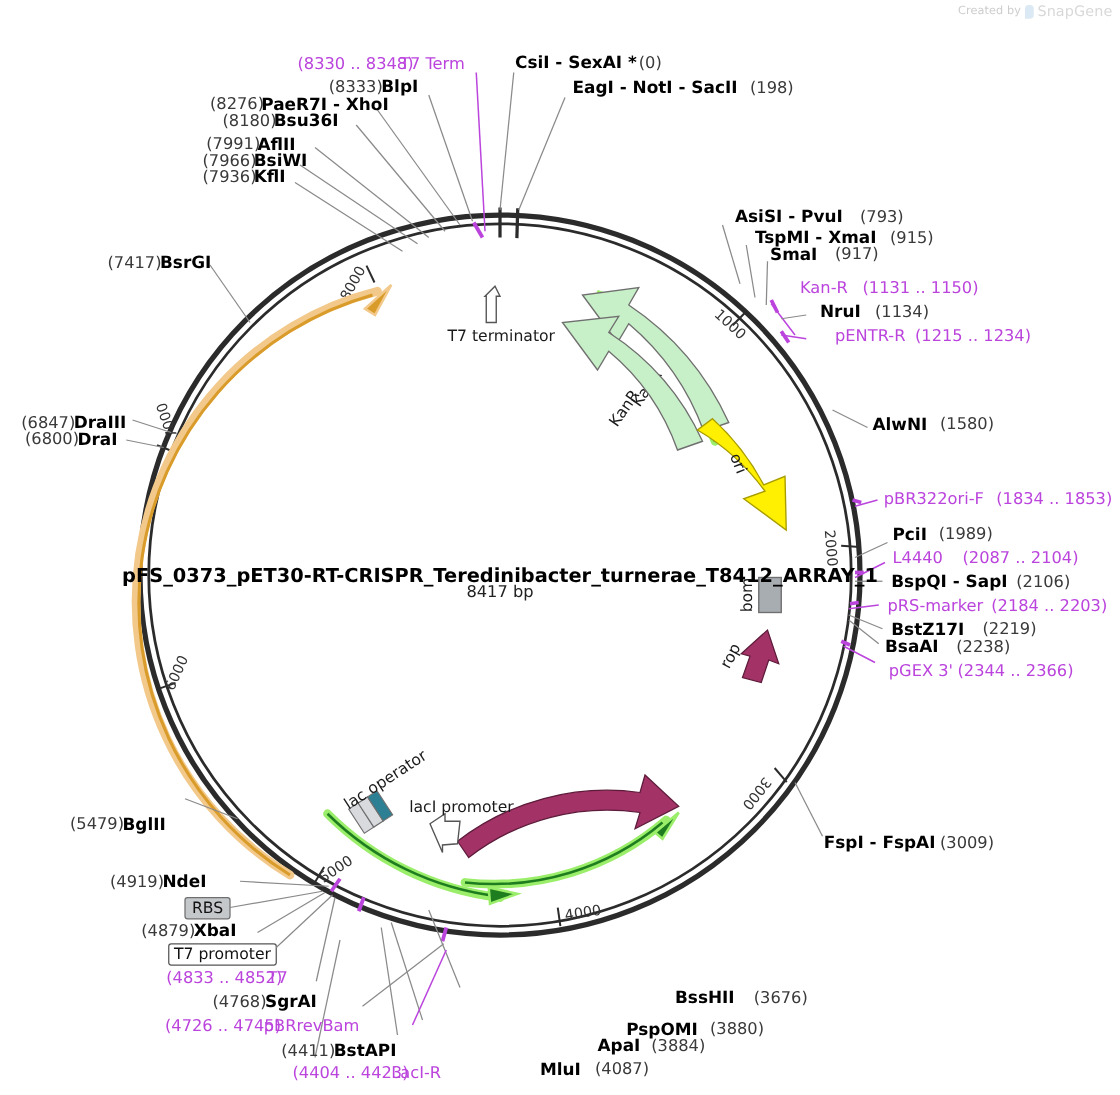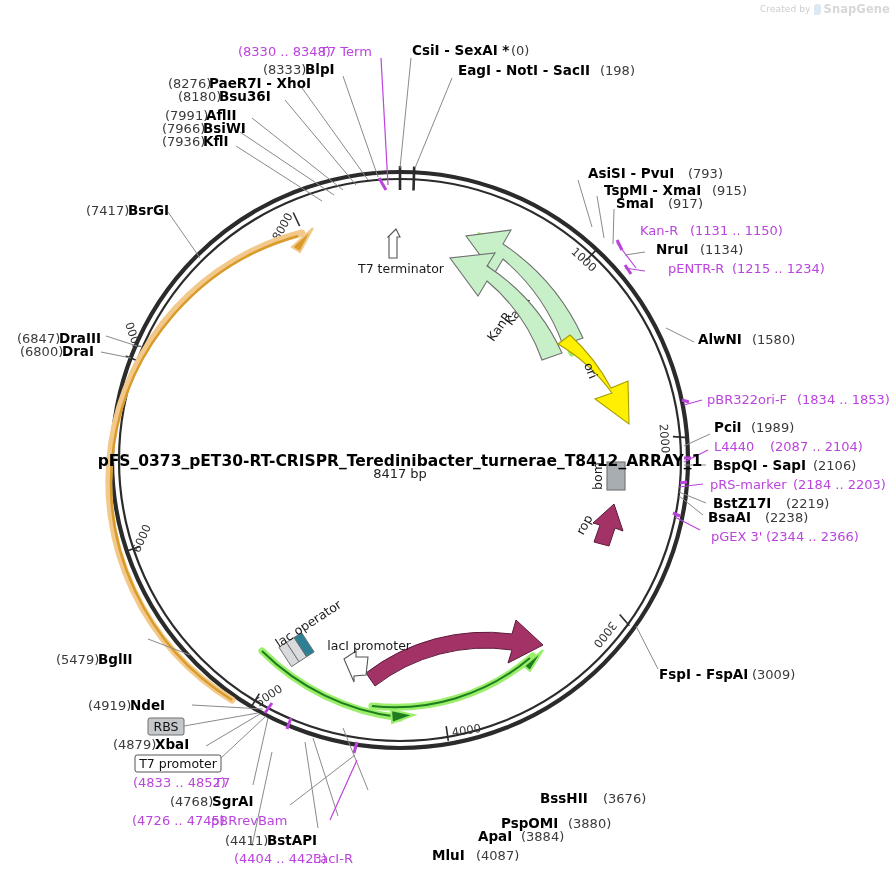--- a/index.html
+++ b/index.html
@@ -108,21 +108,21 @@
     top: 2px;
     font-size: 9.5px;
     color: #c8c8c8;
     font-family: "DejaVu Sans", "Liberation Sans", sans-serif;
     display: flex;
     align-items: center;
     gap: 3px;
     letter-spacing: 0.1px;
   }
   #watermark .wm-created { color: #cdcdcd; font-size: 9px; }
-  #watermark .wm-brand { color: #d8d8d8; font-size: 11.5px; font-weight: bold; }
+  #watermark .wm-brand { color: #d8d8d8; font-size: 11.5px; }
   #watermark .wm-logo {
     display: inline-block;
     width: 7px; height: 11px;
     background: #dbe9f5;
     border-radius: 3px 3px 3px 0;
   }
 </style>
 </head>
 <body>
 

